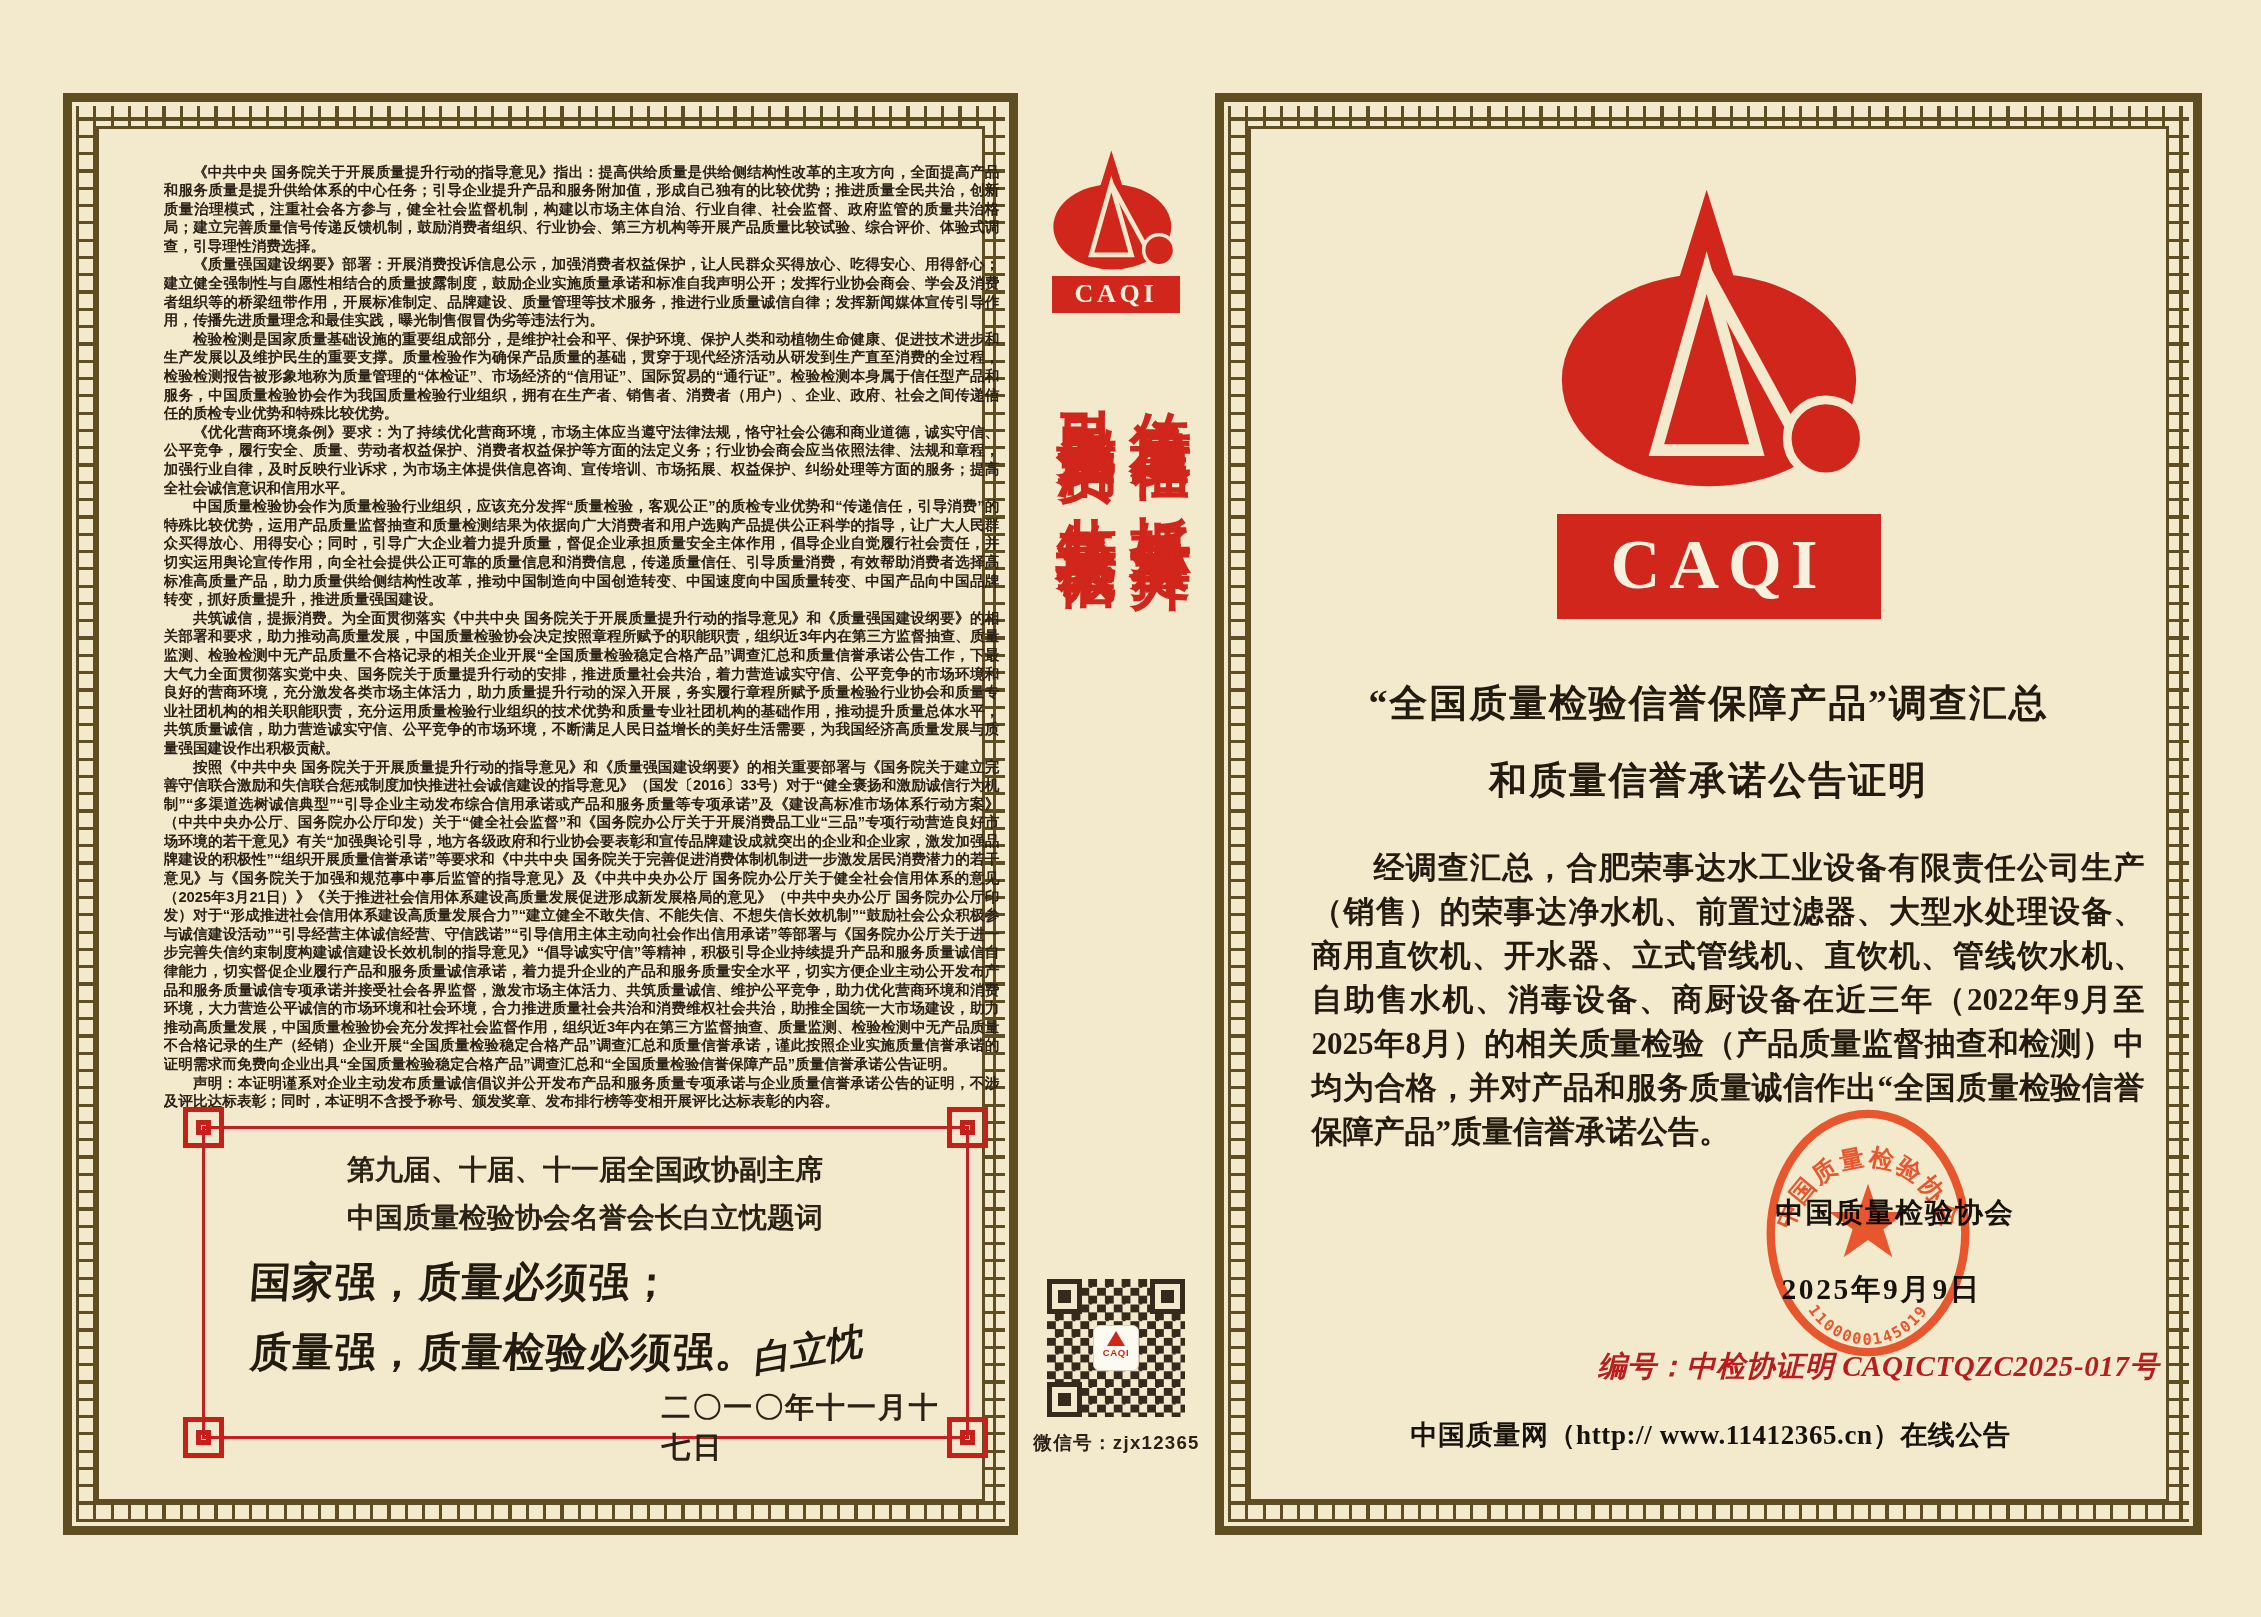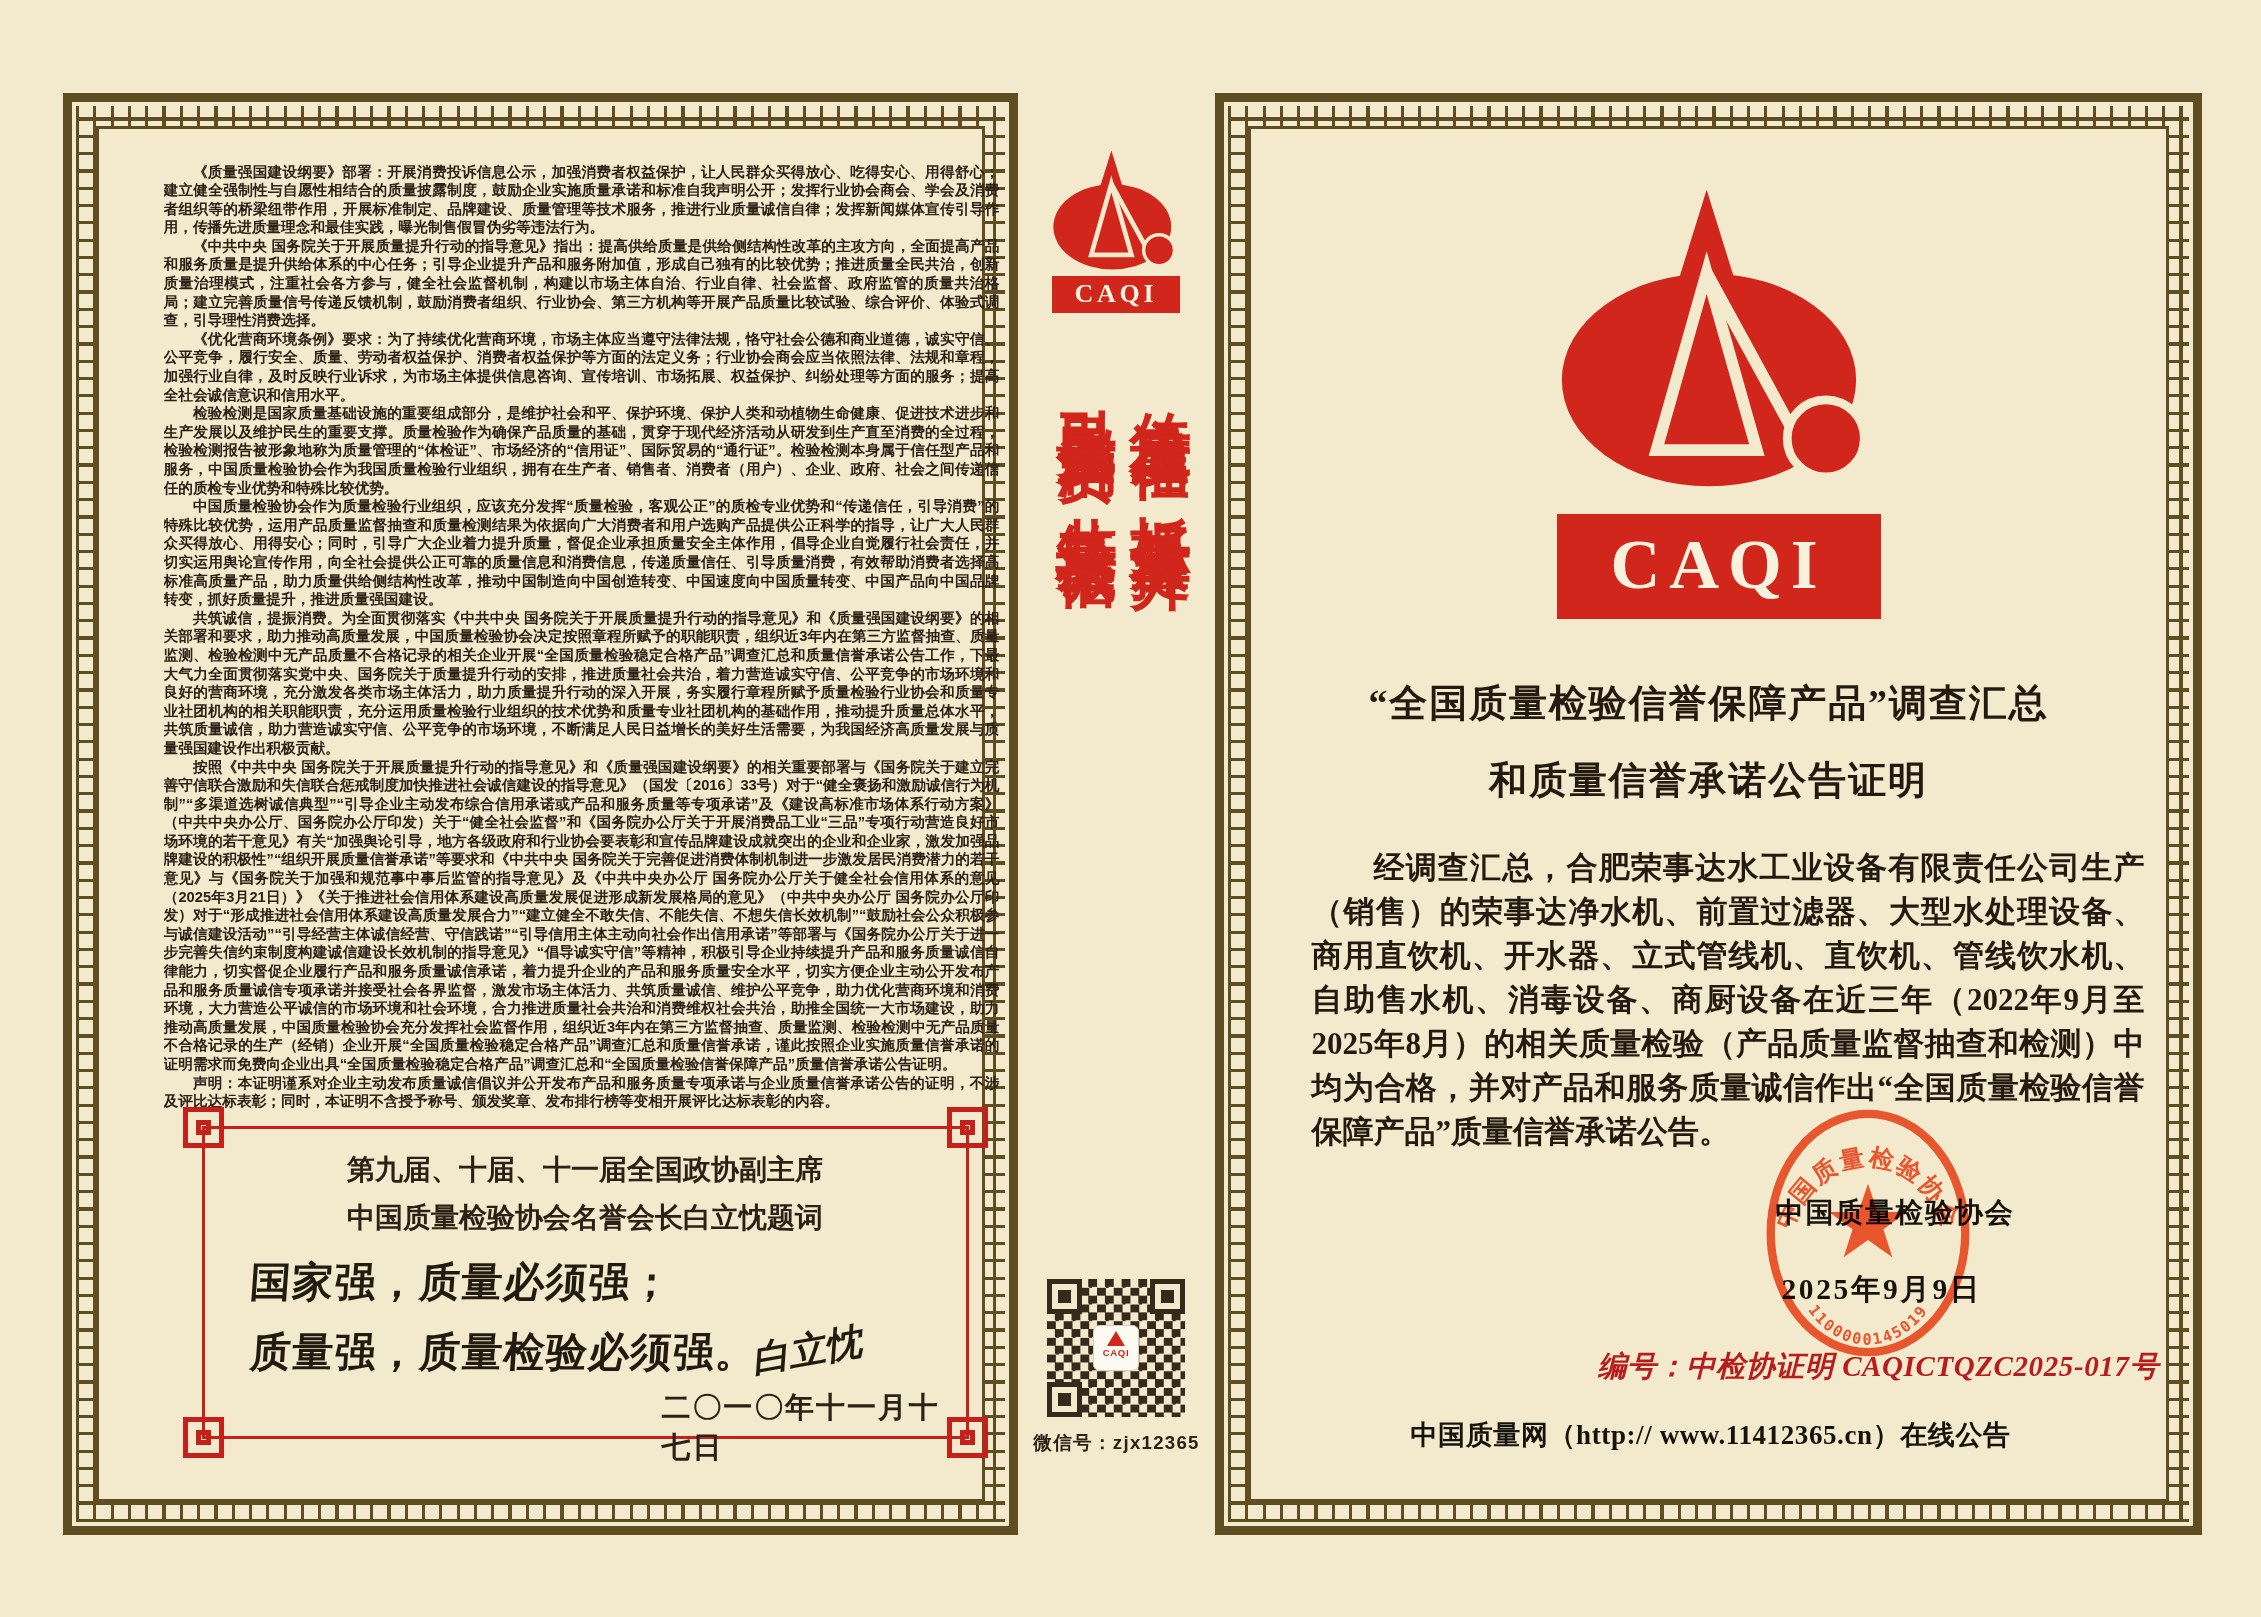--- a/index.html
+++ b/index.html
@@ -100,24 +100,24 @@
       <circle cx="462" cy="432" r="66" fill="#d1261b" stroke="#f3e9cc" stroke-width="15"></circle>
     </g>
   </defs>
 </svg>
 
 <div class="paper">
 
   <div class="frame frame-left">
     <div class="content">
       <div class="dense-text">
+          <p>《中共中央 国务院关于开展质量提升行动的指导意见》指出：提高供给质量是供给侧结构性改革的主攻方向，全面提高产品和服务质量是提升供给体系的中心任务；引导企业提升产品和服务附加值，形成自己独有的比较优势；推进质量全民共治，创新质量治理模式，注重社会各方参与，健全社会监督机制，构建以市场主体自治、行业自律、社会监督、政府监管的质量共治格局；建立完善质量信号传递反馈机制，鼓励消费者组织、行业协会、第三方机构等开展产品质量比较试验、综合评价、体验式调查，引导理性消费选择。</p>
           <p>《质量强国建设纲要》部署：开展消费投诉信息公示，加强消费者权益保护，让人民群众买得放心、吃得安心、用得舒心；建立健全强制性与自愿性相结合的质量披露制度，鼓励企业实施质量承诺和标准自我声明公开；发挥行业协会商会、学会及消费者组织等的桥梁纽带作用，开展标准制定、品牌建设、质量管理等技术服务，推进行业质量诚信自律；发挥新闻媒体宣传引导作用，传播先进质量理念和最佳实践，曝光制售假冒伪劣等违法行为。</p>
-          <p>《中共中央 国务院关于开展质量提升行动的指导意见》指出：提高供给质量是供给侧结构性改革的主攻方向，全面提高产品和服务质量是提升供给体系的中心任务；引导企业提升产品和服务附加值，形成自己独有的比较优势；推进质量全民共治，创新质量治理模式，注重社会各方参与，健全社会监督机制，构建以市场主体自治、行业自律、社会监督、政府监管的质量共治格局；建立完善质量信号传递反馈机制，鼓励消费者组织、行业协会、第三方机构等开展产品质量比较试验、综合评价、体验式调查，引导理性消费选择。</p>
+          <p>检验检测是国家质量基础设施的重要组成部分，是维护社会和平、保护环境、保护人类和动植物生命健康、促进技术进步和生产发展以及维护民生的重要支撑。质量检验作为确保产品质量的基础，贯穿于现代经济活动从研发到生产直至消费的全过程，检验检测报告被形象地称为质量管理的“体检证”、市场经济的“信用证”、国际贸易的“通行证”。检验检测本身属于信任型产品和服务，中国质量检验协会作为我国质量检验行业组织，拥有在生产者、销售者、消费者（用户）、企业、政府、社会之间传递信任的质检专业优势和特殊比较优势。</p>
           <p>《优化营商环境条例》要求：为了持续优化营商环境，市场主体应当遵守法律法规，恪守社会公德和商业道德，诚实守信、公平竞争，履行安全、质量、劳动者权益保护、消费者权益保护等方面的法定义务；行业协会商会应当依照法律、法规和章程，加强行业自律，及时反映行业诉求，为市场主体提供信息咨询、宣传培训、市场拓展、权益保护、纠纷处理等方面的服务；提高全社会诚信意识和信用水平。</p>
-          <p>检验检测是国家质量基础设施的重要组成部分，是维护社会和平、保护环境、保护人类和动植物生命健康、促进技术进步和生产发展以及维护民生的重要支撑。质量检验作为确保产品质量的基础，贯穿于现代经济活动从研发到生产直至消费的全过程，检验检测报告被形象地称为质量管理的“体检证”、市场经济的“信用证”、国际贸易的“通行证”。检验检测本身属于信任型产品和服务，中国质量检验协会作为我国质量检验行业组织，拥有在生产者、销售者、消费者（用户）、企业、政府、社会之间传递信任的质检专业优势和特殊比较优势。</p>
           <p>中国质量检验协会作为质量检验行业组织，应该充分发挥“质量检验，客观公正”的质检专业优势和“传递信任，引导消费”的特殊比较优势，运用产品质量监督抽查和质量检测结果为依据向广大消费者和用户选购产品提供公正科学的指导，让广大人民群众买得放心、用得安心；同时，引导广大企业着力提升质量，督促企业承担质量安全主体作用，倡导企业自觉履行社会责任，并切实运用舆论宣传作用，向全社会提供公正可靠的质量信息和消费信息，传递质量信任、引导质量消费，有效帮助消费者选择高标准高质量产品，助力质量供给侧结构性改革，推动中国制造向中国创造转变、中国速度向中国质量转变、中国产品向中国品牌转变，抓好质量提升，推进质量强国建设。</p>
           <p>共筑诚信，提振消费。为全面贯彻落实《中共中央 国务院关于开展质量提升行动的指导意见》和《质量强国建设纲要》的相关部署和要求，助力推动高质量发展，中国质量检验协会决定按照章程所赋予的职能职责，组织近3年内在第三方监督抽查、质量监测、检验检测中无产品质量不合格记录的相关企业开展“全国质量检验稳定合格产品”调查汇总和质量信誉承诺公告工作，下最大气力全面贯彻落实党中央、国务院关于质量提升行动的安排，推进质量社会共治，着力营造诚实守信、公平竞争的市场环境和良好的营商环境，充分激发各类市场主体活力，助力质量提升行动的深入开展，务实履行章程所赋予质量检验行业协会和质量专业社团机构的相关职能职责，充分运用质量检验行业组织的技术优势和质量专业社团机构的基础作用，推动提升质量总体水平，共筑质量诚信，助力营造诚实守信、公平竞争的市场环境，不断满足人民日益增长的美好生活需要，为我国经济高质量发展与质量强国建设作出积极贡献。</p>
           <p>按照《中共中央 国务院关于开展质量提升行动的指导意见》和《质量强国建设纲要》的相关重要部署与《国务院关于建立完善守信联合激励和失信联合惩戒制度加快推进社会诚信建设的指导意见》（国发〔2016〕33号）对于“健全褒扬和激励诚信行为机制”“多渠道选树诚信典型”“引导企业主动发布综合信用承诺或产品和服务质量等专项承诺”及《建设高标准市场体系行动方案》（中共中央办公厅、国务院办公厅印发）关于“健全社会监督”和《国务院办公厅关于开展消费品工业“三品”专项行动营造良好市场环境的若干意见》有关“加强舆论引导，地方各级政府和行业协会要表彰和宣传品牌建设成就突出的企业和企业家，激发加强品牌建设的积极性”“组织开展质量信誉承诺”等要求和《中共中央 国务院关于完善促进消费体制机制进一步激发居民消费潜力的若干意见》与《国务院关于加强和规范事中事后监管的指导意见》及《中共中央办公厅 国务院办公厅关于健全社会信用体系的意见（2025年3月21日）》《关于推进社会信用体系建设高质量发展促进形成新发展格局的意见》（中共中央办公厅 国务院办公厅印发）对于“形成推进社会信用体系建设高质量发展合力”“建立健全不敢失信、不能失信、不想失信长效机制”“鼓励社会公众积极参与诚信建设活动”“引导经营主体诚信经营、守信践诺”“引导信用主体主动向社会作出信用承诺”等部署与《国务院办公厅关于进一步完善失信约束制度构建诚信建设长效机制的指导意见》“倡导诚实守信”等精神，积极引导企业持续提升产品和服务质量诚信自律能力，切实督促企业履行产品和服务质量诚信承诺，着力提升企业的产品和服务质量安全水平，切实方便企业主动公开发布产品和服务质量诚信专项承诺并接受社会各界监督，激发市场主体活力、共筑质量诚信、维护公平竞争，助力优化营商环境和消费环境，大力营造公平诚信的市场环境和社会环境，合力推进质量社会共治和消费维权社会共治，助推全国统一大市场建设，助力推动高质量发展，中国质量检验协会充分发挥社会监督作用，组织近3年内在第三方监督抽查、质量监测、检验检测中无产品质量不合格记录的生产（经销）企业开展“全国质量检验稳定合格产品”调查汇总和质量信誉承诺，谨此按照企业实施质量信誉承诺的证明需求而免费向企业出具“全国质量检验稳定合格产品”调查汇总和“全国质量检验信誉保障产品”质量信誉承诺公告证明。</p>
           <p>声明：本证明谨系对企业主动发布质量诚信倡议并公开发布产品和服务质量专项承诺与企业质量信誉承诺公告的证明，不涉及评比达标表彰；同时，本证明不含授予称号、颁发奖章、发布排行榜等变相开展评比达标表彰的内容。</p>
         </div>
 
       <div class="inscription">
         <div class="knot tl"></div>
         <div class="knot tr"></div>
         <div class="knot bl"></div>

